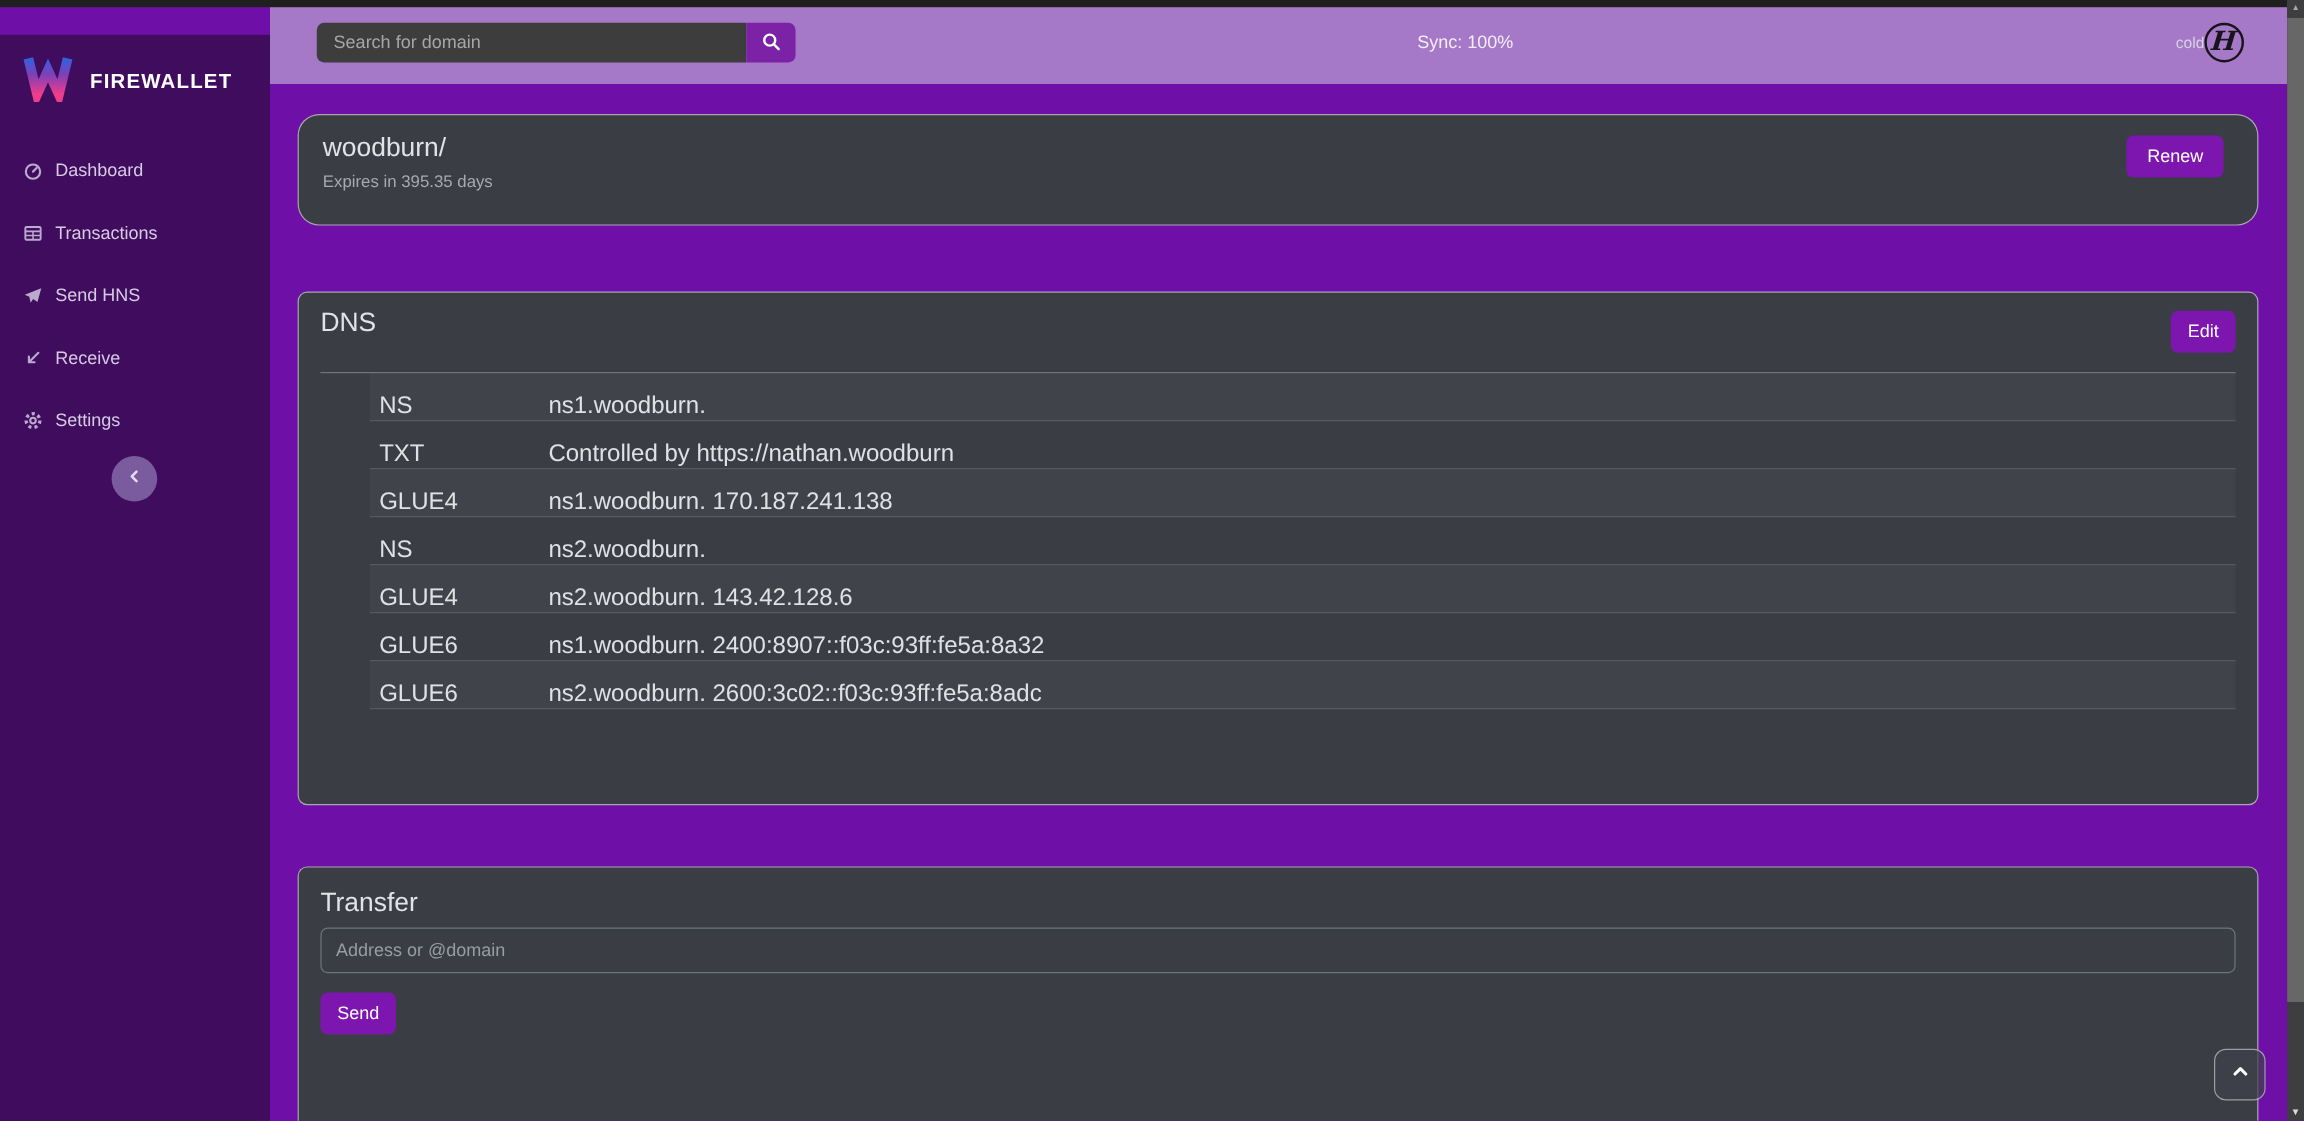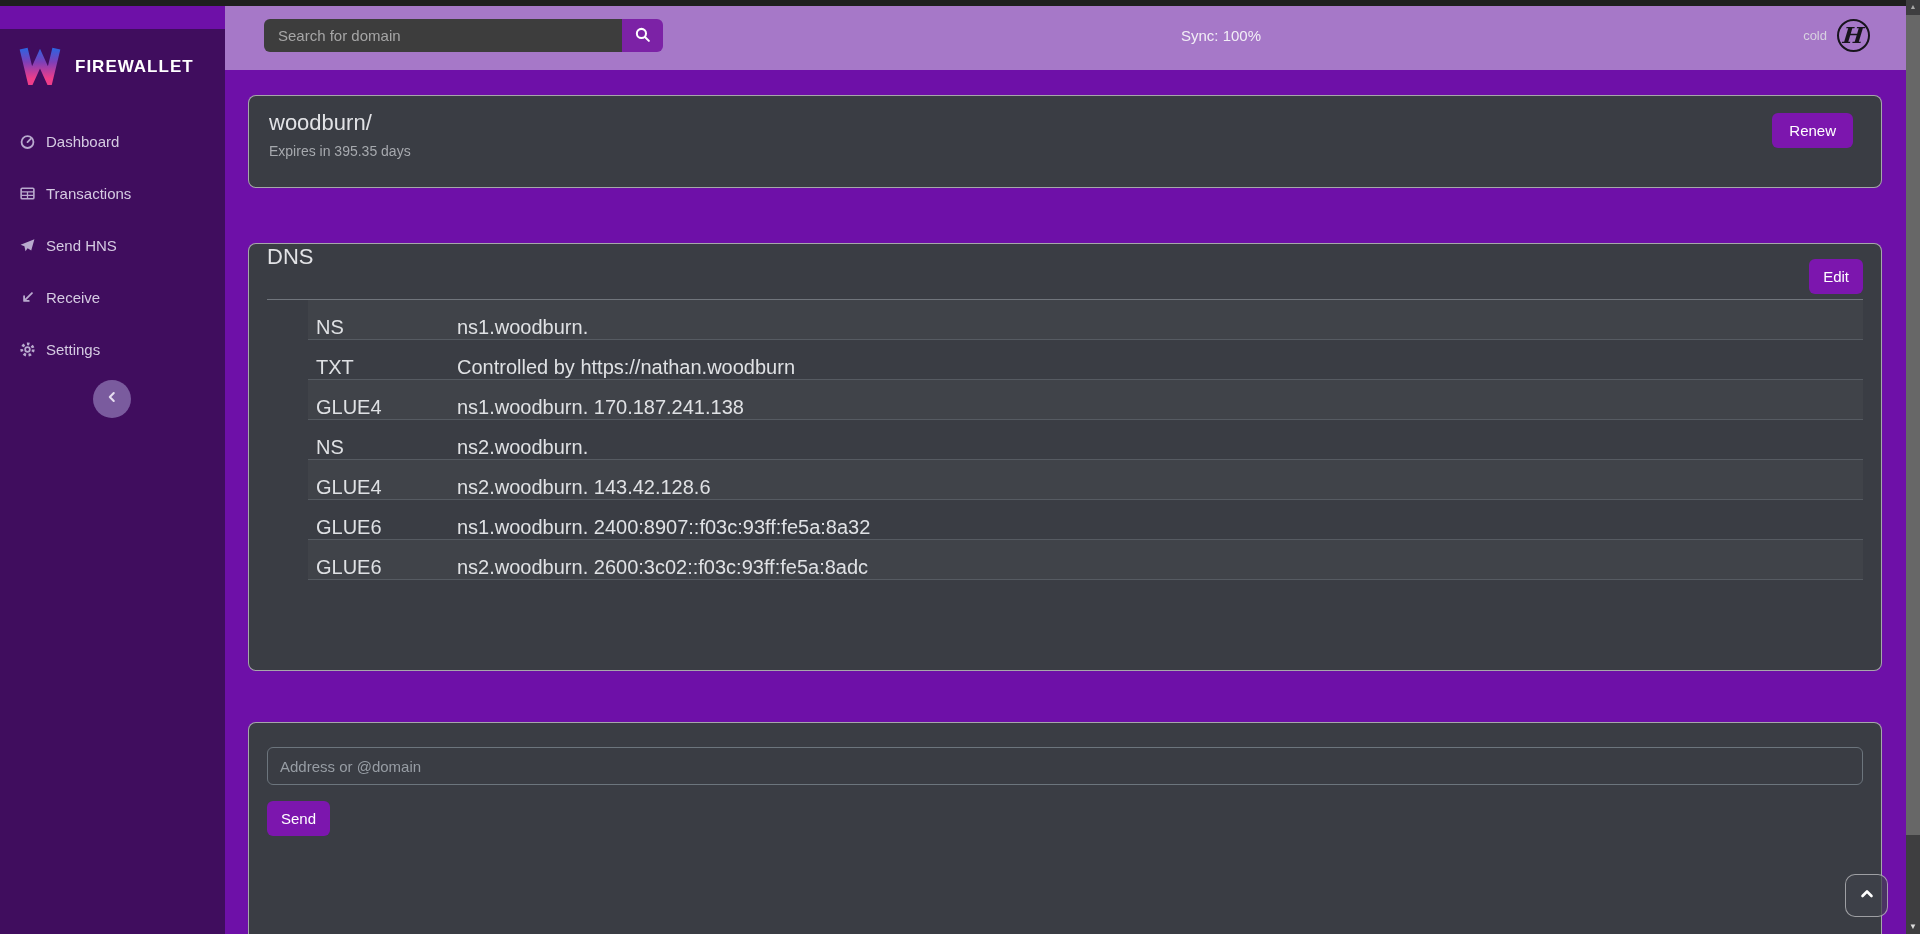--- a/index.html
+++ b/index.html
@@ -25,39 +25,39 @@
 
   
   .topbar { position:absolute; left:225px; top:0; width:1681px; height:70px; background:#a678c8; z-index:5; }
   .search-group { position:absolute; left:39px; top:19px; height:33px; display:flex; }
   .search-input { width:358px; height:33px; background:#3d3d3d; border:none; outline:none;
     border-radius:6px 0 0 6px; padding:0 14px; color:#d6d6d6; font-size:15px; font-family:"Liberation Sans",sans-serif; }
   .search-input::placeholder { color:#a6a6a6; }
   .search-btn { width:41px; height:33px; background:#7c22a6; border:none; border-radius:0 6px 6px 0;
     display:flex; align-items:center; justify-content:center; color:#ffffff; cursor:pointer; }
   .sync { position:absolute; left:956px; top:0; height:70px; display:flex; align-items:center; color:#f2eef6; font-size:15px; }
-  .topbar-right { position:absolute; right:36px; top:0; height:70px; display:flex; align-items:center; gap:10px; }
+  .topbar-right { position:absolute; right:36px; top:0; height:70px; display:flex; align-items:center; }
   .wallet-name { color:#d8d2e0; font-size:13px; }
   .hs-badge { width:33px; height:33px; border-radius:50%; border:2px solid #17141c;
     display:flex; align-items:center; justify-content:center; cursor:pointer; }
   .hs-h { font-weight:bold; font-style:italic; font-size:22px; line-height:1; color:#17141c; font-family:"DejaVu Serif", serif; transform:skewX(-6deg); display:block; }
 
   
   .card { position:absolute; left:248px; width:1634px; background:#3a3d44;
     border:1px solid rgba(255,255,255,0.55); border-radius:8px; color:#e8e9eb; }
   .card-title { font-size:22px; color:#e2e3e6; font-weight:normal; }
   .btn { background:#7c16ae; color:#ffffff; border:none; border-radius:6px; font-size:15px;
     font-family:"Liberation Sans",sans-serif; cursor:pointer; }
 
-  .domain-card { top:95px; height:93px; padding:14px 20px; }
+  .domain-card { top:95px; height:93px; padding:14px 20px;border-radius:18px; }
   .domain-sub { margin-top:7px; font-size:14px; color:#a6a9ae; }
   .renew-btn { position:absolute; right:28px; top:17px; padding:9px 17px; }
 
   .dns-card { top:243px; height:428px; }
-  .dns-head { height:56px; margin:0 18px; padding-top:0; border-bottom:1px solid #70757c; }
+  .dns-head { height:67px; margin:0 18px; padding-top:12px; border-bottom:1px solid #70757c; }
   .edit-btn { position:absolute; right:18px; top:15px; padding:9px 14px; }
   .dns-table { margin:0 18px; }
   .dns-row { display:flex; align-items:flex-end; height:40px; border-bottom:1px solid #565b62; font-size:20px;margin-left:41px; }
   .dns-row:nth-child(odd) { background:rgba(255,255,255,0.03); }
   .cell-type { width:149px; padding-left:8px; color:#dfe1e4; }
   .cell-value { flex:1; color:#dfe1e4; }
 
   .transfer-card { top:722px; height:300px; padding:16px 18px; }
   .sendto-label { margin-top:32px; font-size:14px; color:#dfe1e4; }
   .transfer-input { display:block; width:100%; height:38px; margin-top:8px; background:#3a3d44;
@@ -214,20 +214,21 @@
   </div>
 
   <div class="dns-row">
     <span class="cell-type">GLUE6</span>
     <span class="cell-value">ns2.woodburn. 2600:3c02::f03c:93ff:fe5a:8adc</span>
   </div>
 </div>
 </section>
 
 <section class="card transfer-card">
+  <h2 class="card-title">Transfer</h2>
   <input class="transfer-input" type="text" placeholder="Address or @domain" style="">
   <button class="btn send-btn">Send</button>
 </section>
 
 <div class="scroll-top">
   <span><svg width="16" height="16" viewBox="0 0 16 16">
         <path d="M3.5 10L8 5.5 12.5 10" fill="none" stroke="currentColor" stroke-width="2.6" stroke-linecap="round" stroke-linejoin="round"></path>
       </svg></span>
 </div>
 

